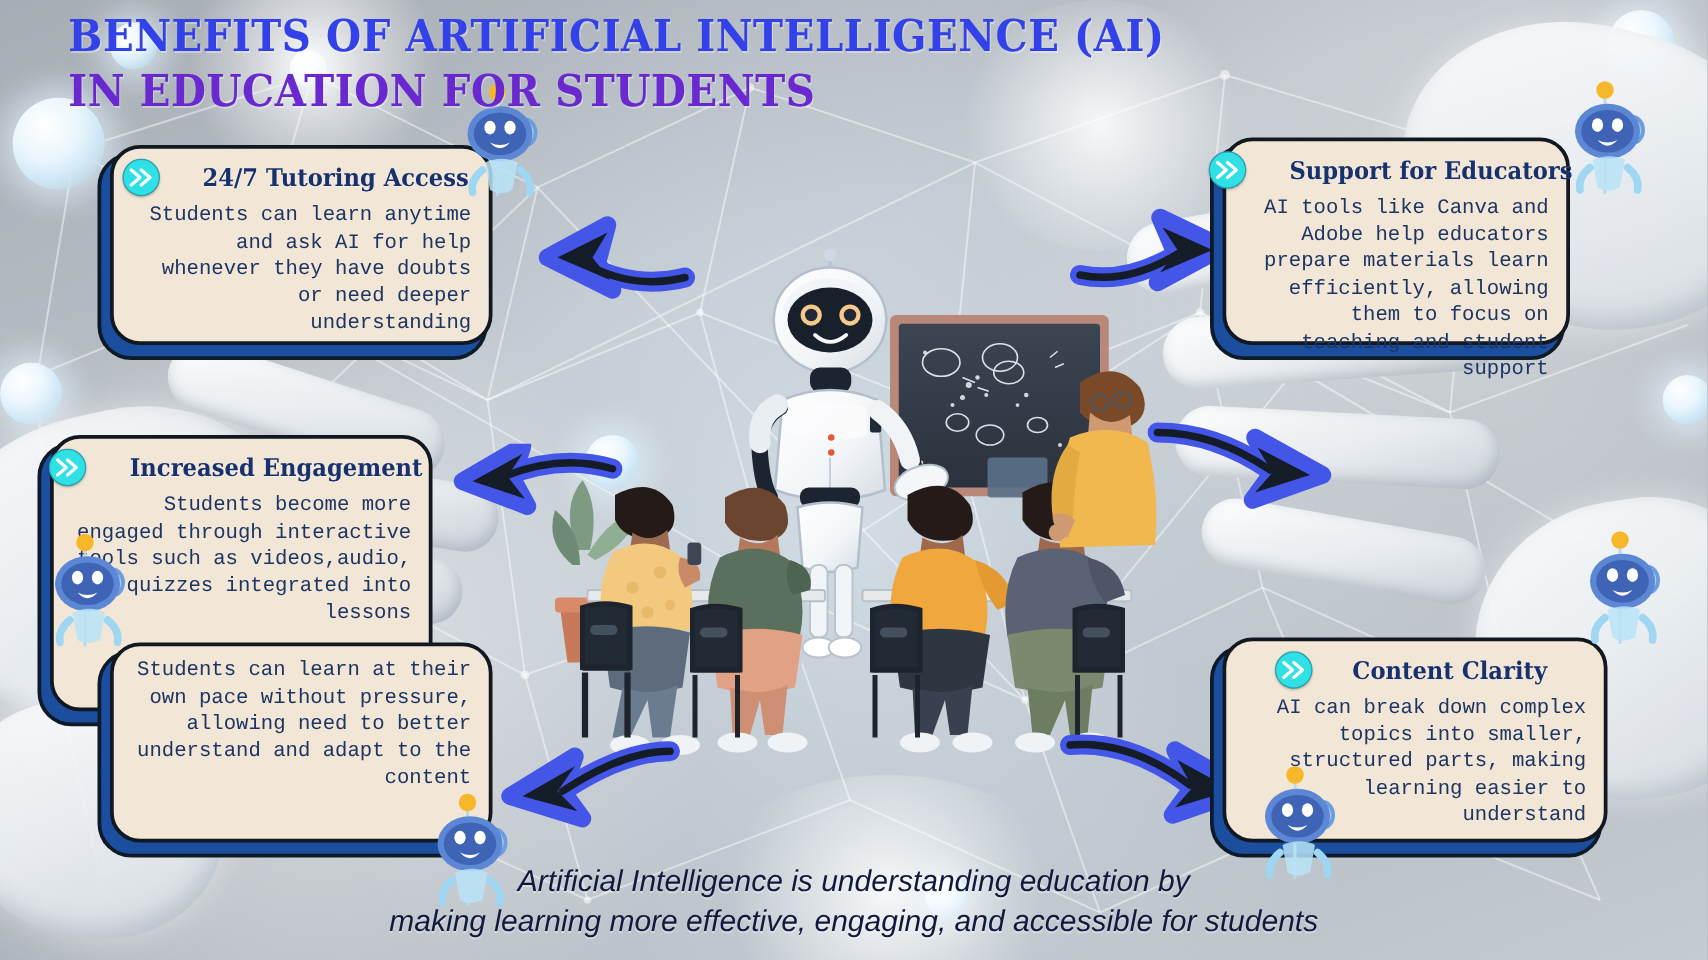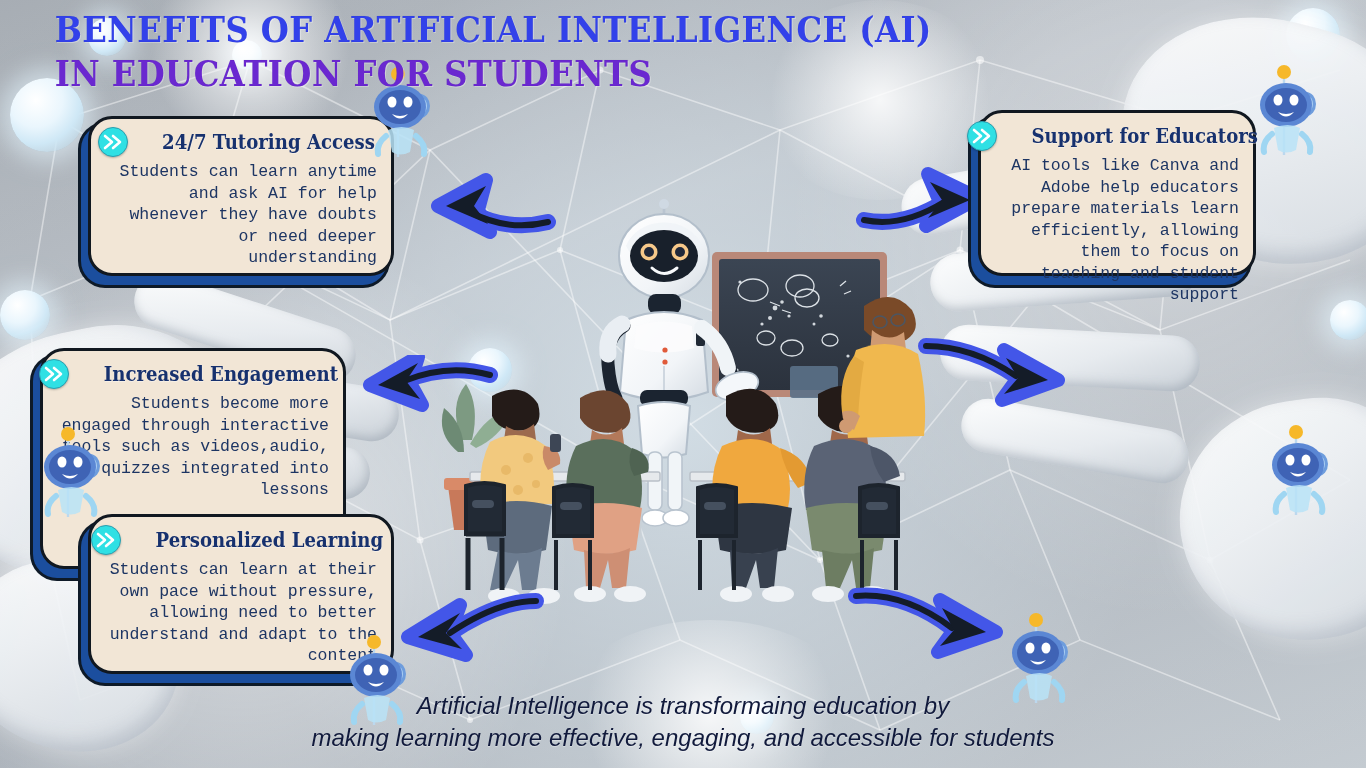--- a/index.html
+++ b/index.html
@@ -449,44 +449,47 @@
         <svg width="20" height="16" viewBox="0 0 20 16">
             <path d="M2,2 L9,8 L2,14 M10,2 L17,8 L10,14" stroke="#ffffff" stroke-width="2.6" fill="none" stroke-linecap="round" stroke-linejoin="round"></path>
           </svg>
       </span>
       <span class="card-title">Increased Engagement</span>
     </div>
     <div class="card-body">Students become more engaged through interactive tools such as videos,audio, and quizzes integrated into lessons</div>
   </div>
 
   <div class="card" id="card-personal">
-    <div class="card-head">
-      <span class="chev">
-        <svg width="20" height="16" viewBox="0 0 20 16">
-            <path d="M2,2 L9,8 L2,14 M10,2 L17,8 L10,14" stroke="#ffffff" stroke-width="2.6" fill="none" stroke-linecap="round" stroke-linejoin="round"></path>
-          </svg>
-      </span>
-      <span class="card-title">Personalized Learning</span>
-    </div>
     <div class="card-body">Students can learn at their own pace without pressure, allowing need to better understand and adapt to the content</div>
   </div>
 
   <div class="card" id="card-educators">
     <div class="card-head">
       <span class="chev">
         <svg width="20" height="16" viewBox="0 0 20 16">
             <path d="M2,2 L9,8 L2,14 M10,2 L17,8 L10,14" stroke="#ffffff" stroke-width="2.6" fill="none" stroke-linecap="round" stroke-linejoin="round"></path>
           </svg>
       </span>
       <span class="card-title">Support for Educators</span>
     </div>
     <div class="card-body">AI tools like Canva and Adobe help educators prepare materials learn efficiently, allowing them to focus on teaching and student support</div>
   </div>
 
 
+  <div class="card" id="card-clarity">
+    <div class="card-head">
+      <span class="chev">
+        <svg width="20" height="16" viewBox="0 0 20 16">
+            <path d="M2,2 L9,8 L2,14 M10,2 L17,8 L10,14" stroke="#ffffff" stroke-width="2.6" fill="none" stroke-linecap="round" stroke-linejoin="round"></path>
+          </svg>
+      </span>
+      <span class="card-title">Content Clarity</span>
+    </div>
+    <div class="card-body">AI can break down complex topics into smaller, structured parts, making learning easier to understand</div>
+  </div>
 
   <svg class="mascot" style="left:358px; top:62px;" width="82" height="105" viewBox="0 0 82 105" aria-hidden="true">
     <line x1="40" y1="14" x2="40" y2="95" stroke="#bcd8ee" stroke-width="2.4"></line>
     <circle cx="40" cy="12" r="7" fill="#f6b82a"></circle>
     <ellipse cx="26" cy="45" rx="7" ry="9" fill="#4a78c8"></ellipse>
     <ellipse cx="62" cy="44" rx="10" ry="12" fill="#6e9ddd"></ellipse>
     <ellipse cx="63" cy="44" rx="6" ry="8" fill="#a9cdf2"></ellipse>
     <ellipse cx="42" cy="45" rx="26" ry="22" fill="#5b87d4"></ellipse>
     <ellipse cx="42" cy="45" rx="21" ry="17" fill="#3f63b5"></ellipse>
     <ellipse cx="34" cy="40" rx="4.5" ry="5.5" fill="#ffffff"></ellipse>
@@ -571,17 +574,17 @@
     <ellipse cx="42" cy="45" rx="21" ry="17" fill="#3f63b5"></ellipse>
     <ellipse cx="34" cy="40" rx="4.5" ry="5.5" fill="#ffffff"></ellipse>
     <ellipse cx="50" cy="40" rx="4.5" ry="5.5" fill="#ffffff"></ellipse>
     <path d="M34,52 q8,9 16,0 q-8,4 -16,0 z" fill="#ffffff"></path>
     <path d="M30,68 q14,-6 26,0 l-4,22 q-10,5 -18,0 z" fill="#b8e3f7" opacity=".85"></path>
     <path d="M28,74 q-10,8 -8,18" stroke="#9fd6f2" stroke-width="6" fill="none" stroke-linecap="round"></path>
     <path d="M58,74 q10,8 8,18" stroke="#9fd6f2" stroke-width="6" fill="none" stroke-linecap="round"></path>
   </svg>
 
   <div id="caption">
-    <div>Artificial Intelligence is transformaing education by</div>
+    <div>Artificial Intelligence is understanding education by</div>
     <div>making learning more effective, engaging, and accessible for students</div>
   </div>
 
 </div>
 
 </body></html>

